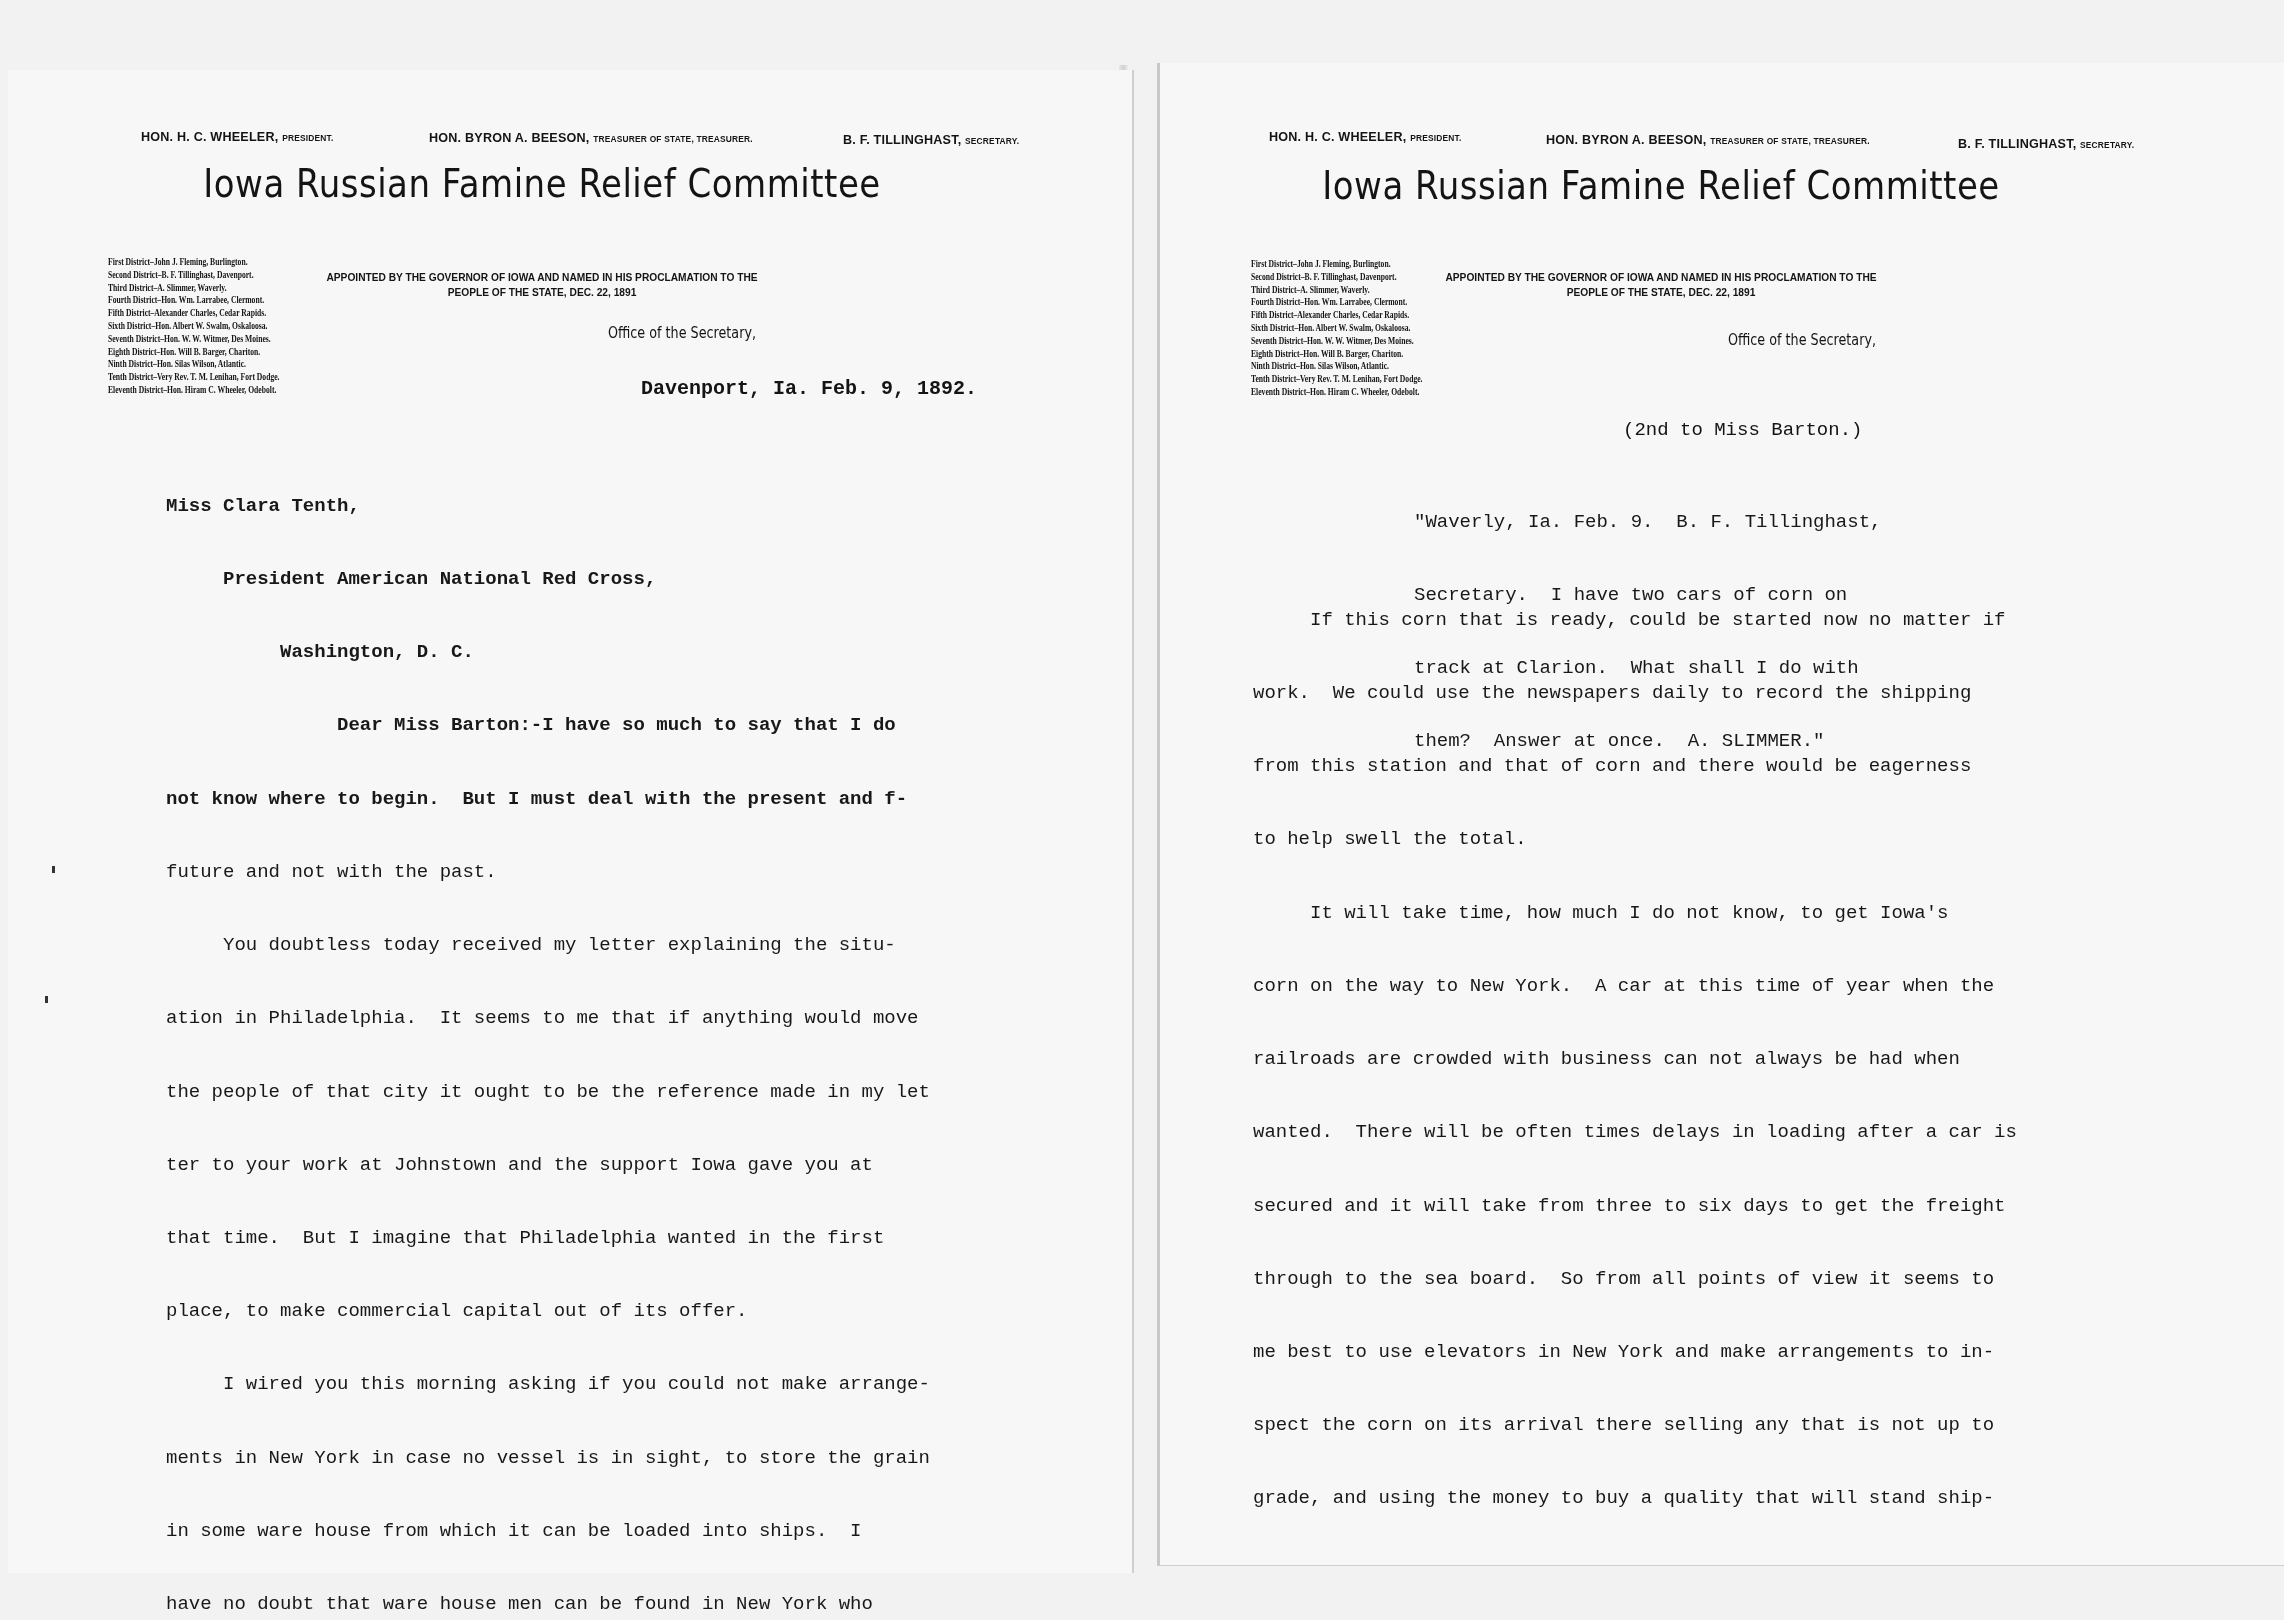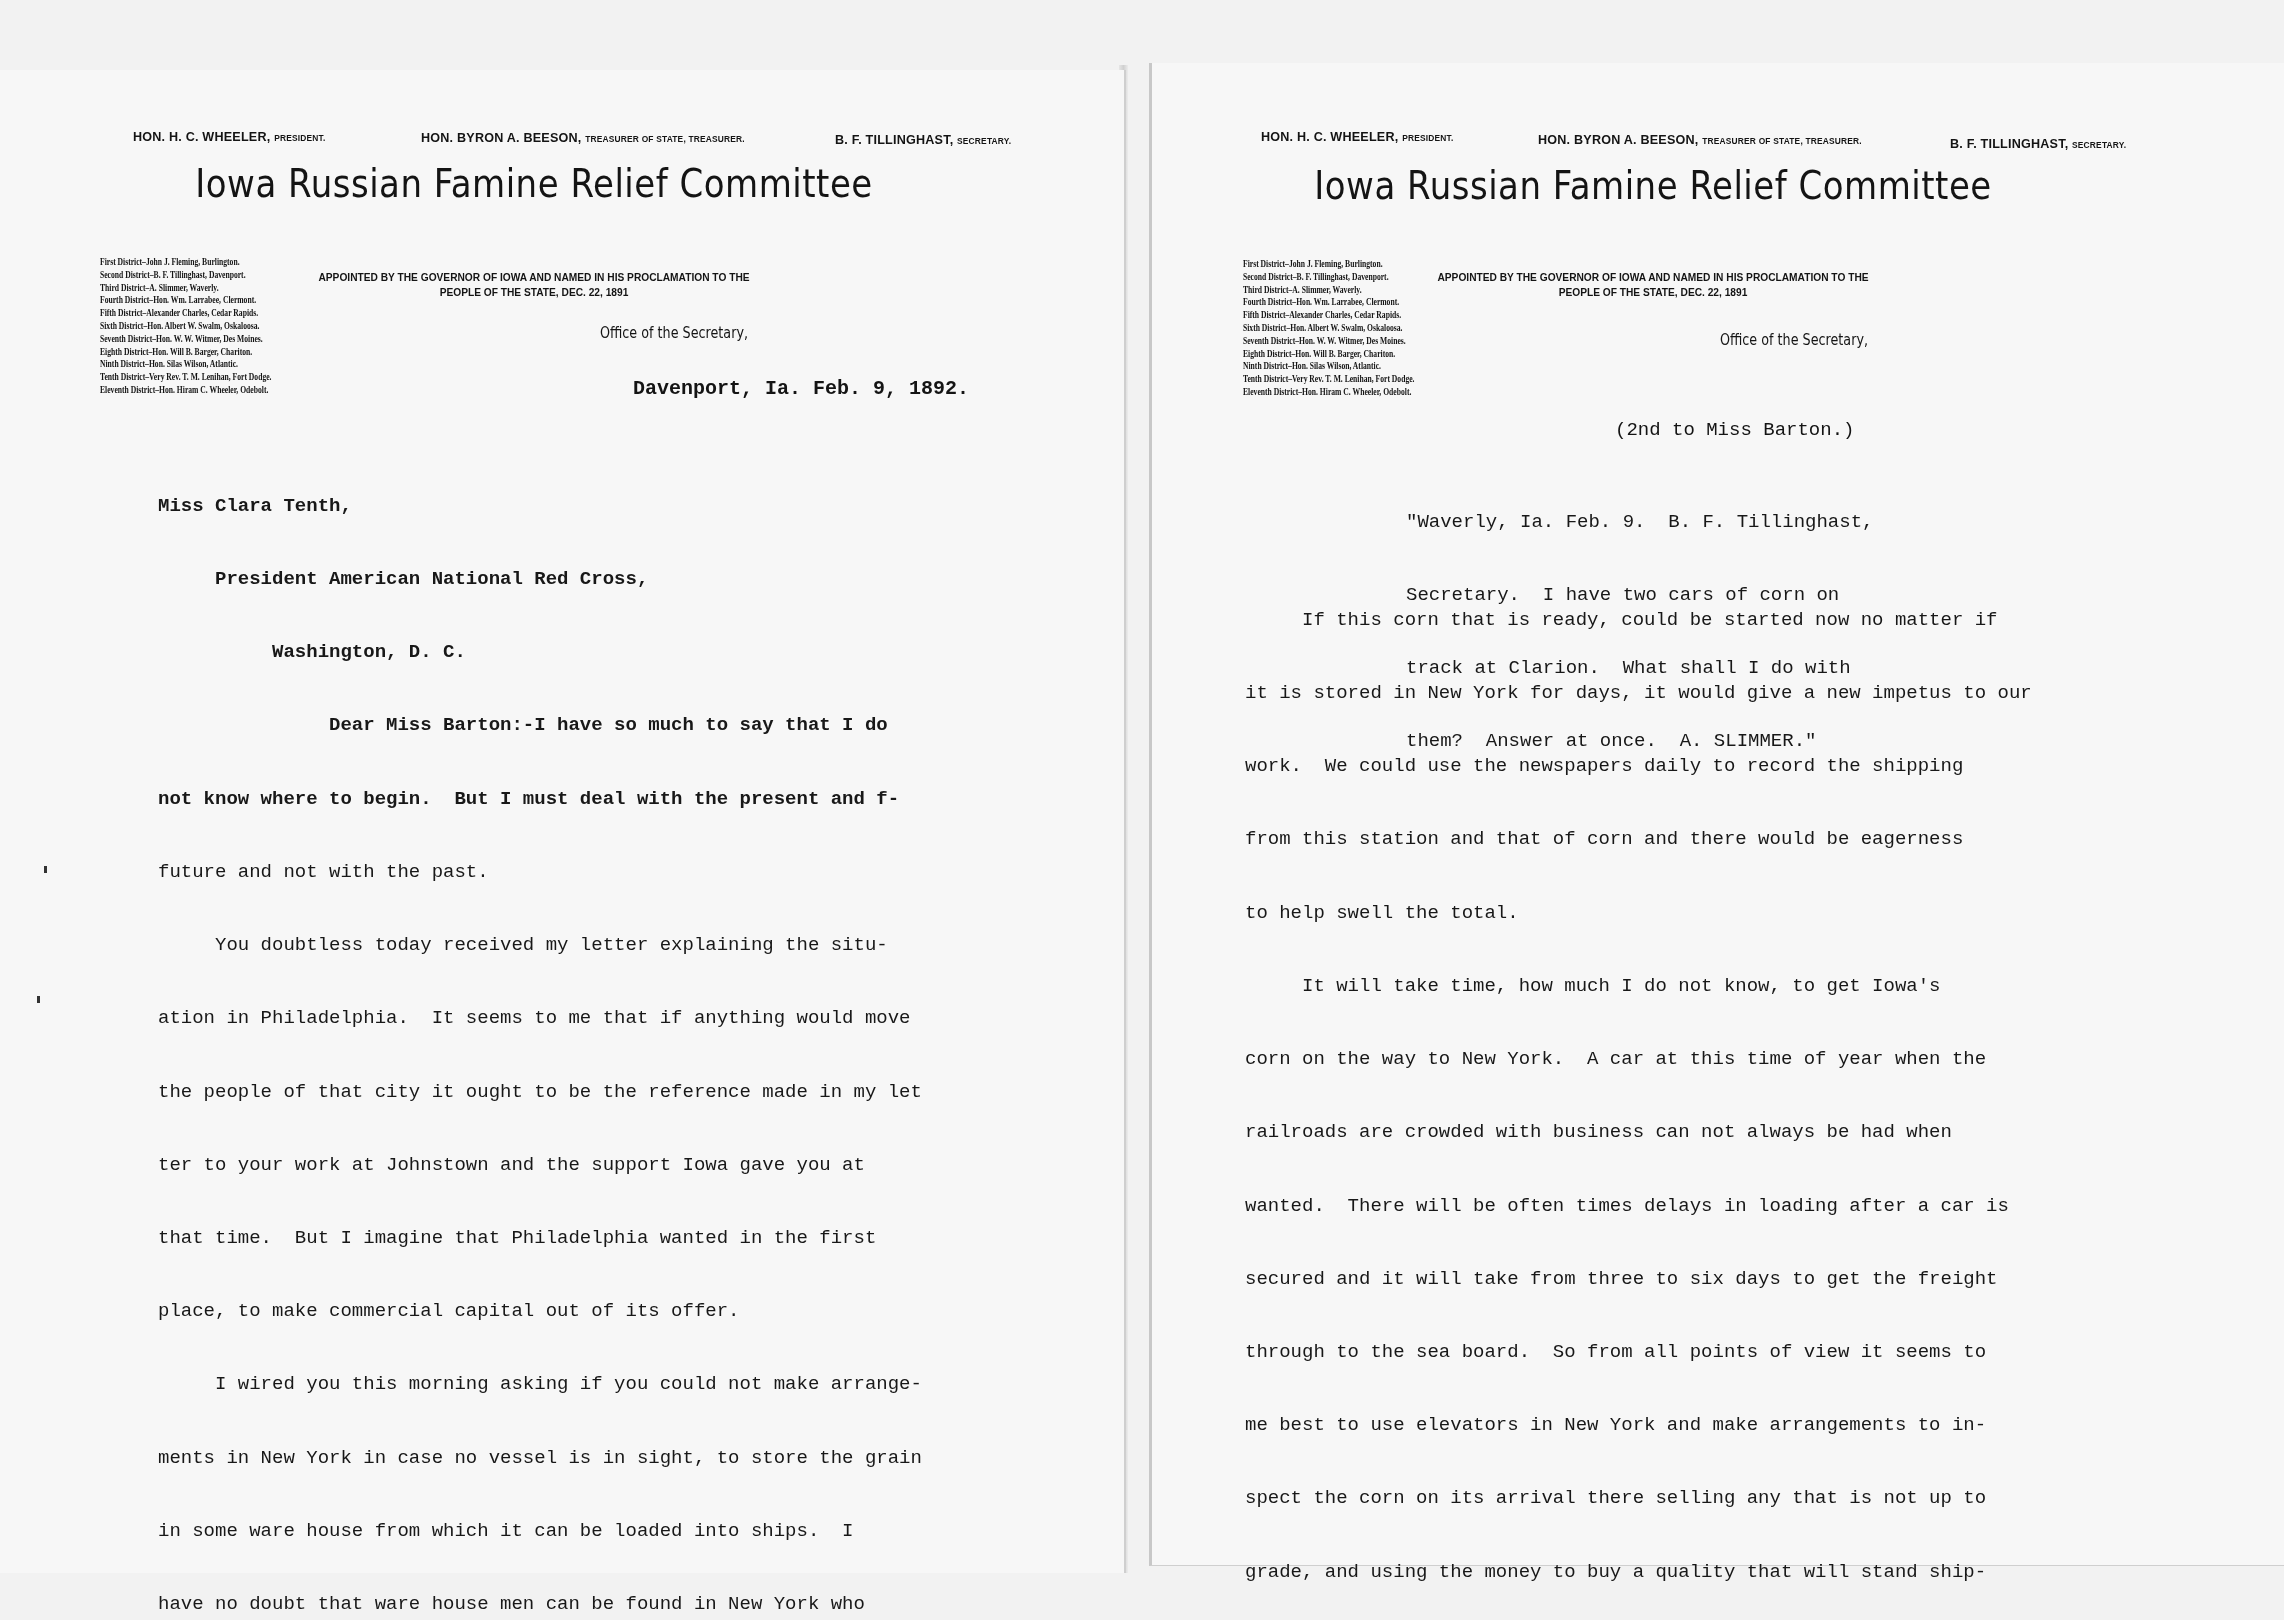--- a/index.html
+++ b/index.html
@@ -7,20 +7,21 @@
       width: 2284px; height: 1620px;
       background: #f2f2f2;
       position: relative;
       overflow: hidden;
       color: #141414;
     }
     .page {
       position: absolute;
       background: #f7f7f7;
       box-sizing: border-box;
+      margin-left: 8px;
     }
     #page-left  { left: 0;    top: 70px; width: 1126px; height: 1503px; border-right: 2.8px solid #cfcfcf; }
     #page-right { left: 1149px; top: 63px; width: 1135px; height: 1503px; border-left: 3.7px solid #c8c8c8; border-bottom: 1.4px solid #cfcfcf; }
     .gap-shadow {
       position: absolute; top: 65px; left: 1119px; width: 9.3px; height: 1508px;
       background: linear-gradient(to right, #e6e6e6, #d0d0d0, #ececec);
     }
 
     .officers {
       position: absolute; top: 60px; left: 0; right: 0;
@@ -207,21 +208,20 @@
 
   <div class="typed" style="left:254px; top:398px;">
     <span class="line">"Waverly, Ia. Feb. 9.  B. F. Tillinghast,</span>
     <span class="line">Secretary.  I have two cars of corn on</span>
     <span class="line">track at Clarion.  What shall I do with</span>
     <span class="line">them?  Answer at once.  A. SLIMMER."</span>
   </div>
 
   <div class="typed" style="left:93px; top:496px;">
     <span class="line">     If this corn that is ready, could be started now no matter if</span>
-    <span class="line">it is stored in New York for days, it would give a new impetus to our</span>
     <span class="line">work.  We could use the newspapers daily to record the shipping</span>
     <span class="line">from this station and that of corn and there would be eagerness</span>
     <span class="line">to help swell the total.</span>
     <span class="line">     It will take time, how much I do not know, to get Iowa's</span>
     <span class="line">corn on the way to New York.  A car at this time of year when the</span>
     <span class="line">railroads are crowded with business can not always be had when</span>
     <span class="line">wanted.  There will be often times delays in loading after a car is</span>
     <span class="line">secured and it will take from three to six days to get the freight</span>
     <span class="line">through to the sea board.  So from all points of view it seems to</span>
     <span class="line">me best to use elevators in New York and make arrangements to in-</span>

